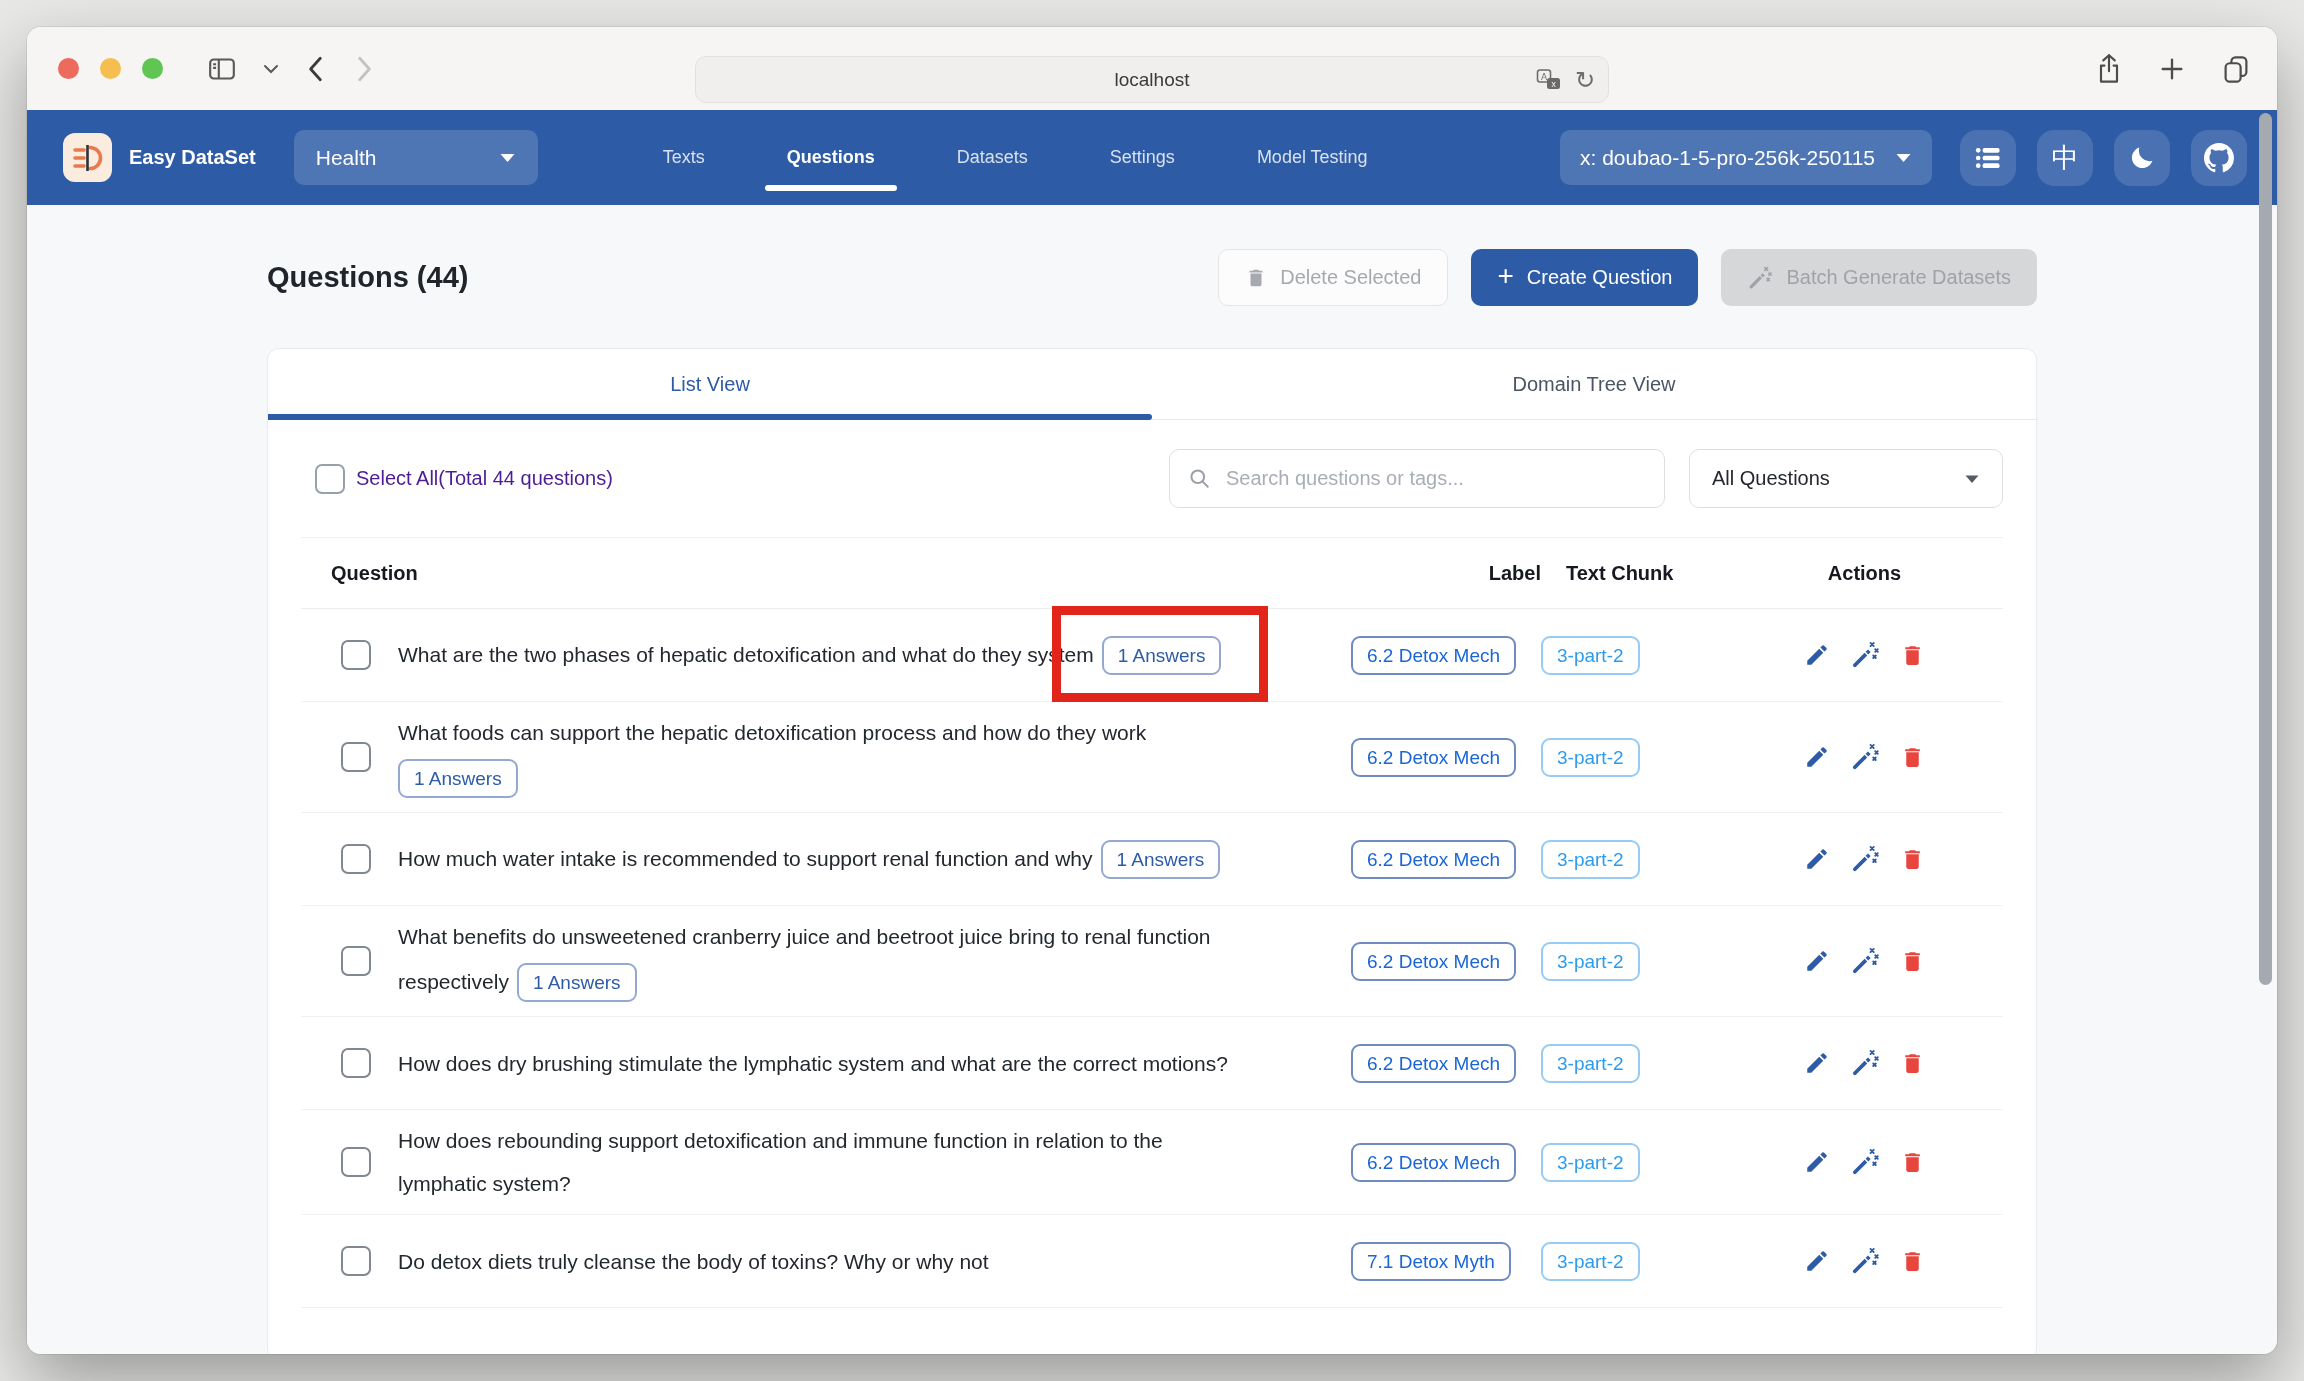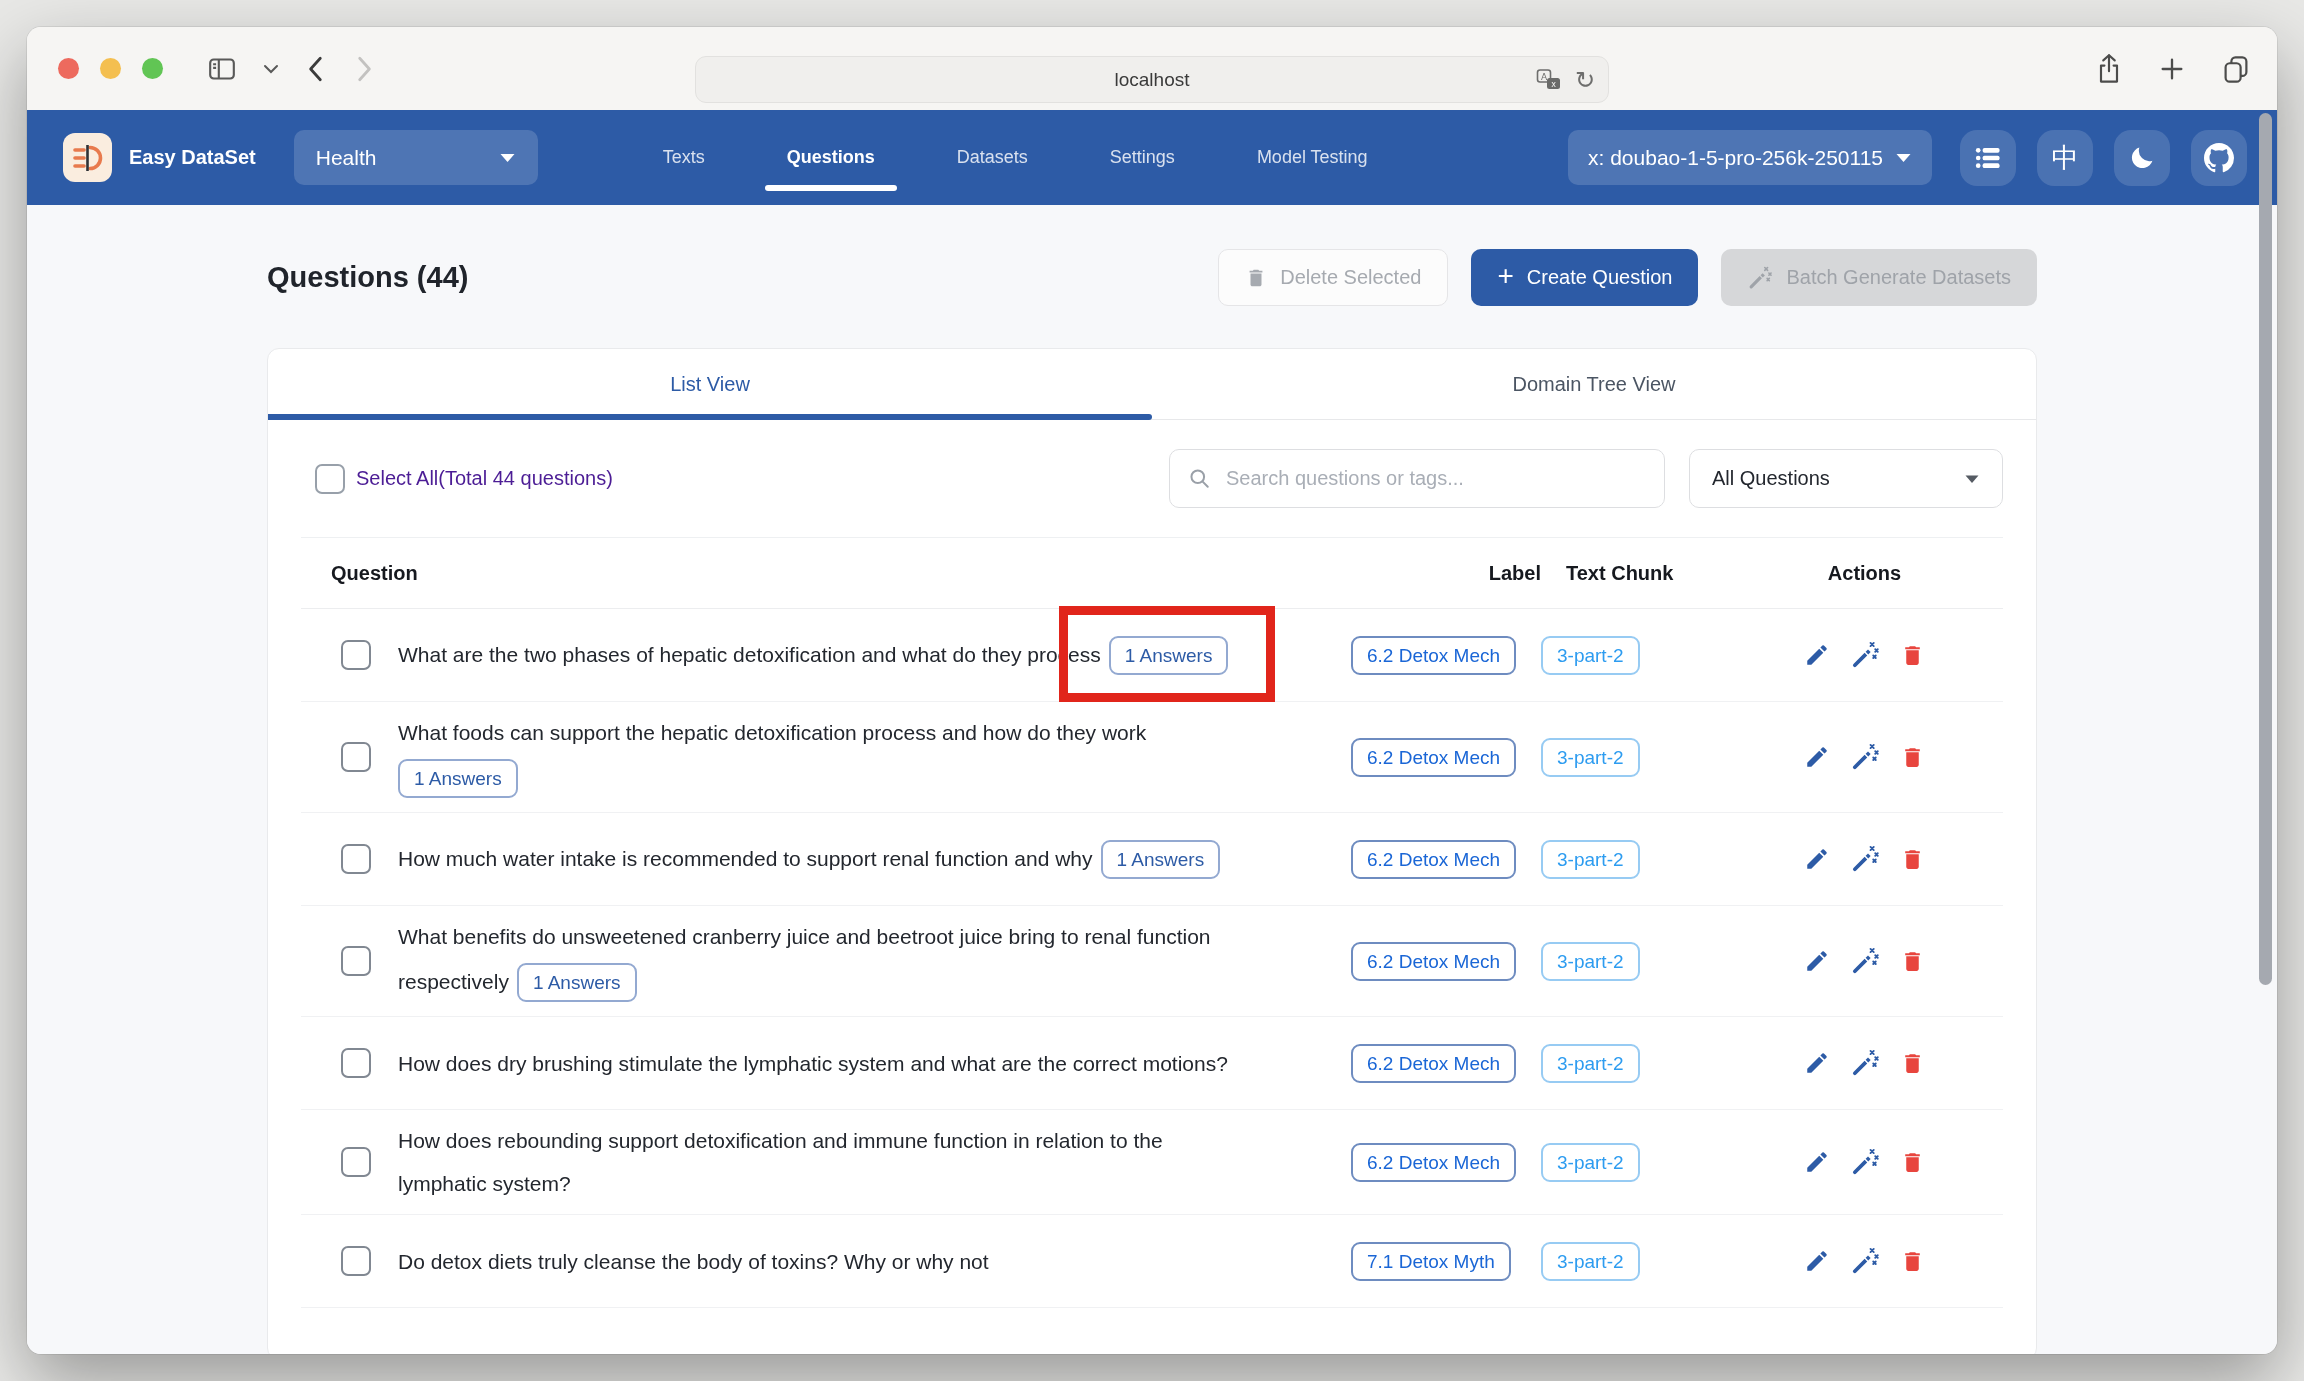--- a/index.html
+++ b/index.html
@@ -37,21 +37,21 @@
   .tb-right{position:absolute;right:26px;top:0;height:100%;display:flex;align-items:center;gap:35px;color:#4c4c4b;}
   
   .appheader{height:95px;background:#2d5ba6;display:flex;align-items:center;padding:0 30px 0 36px;}
   .logo{width:49px;height:49px;border-radius:12px;background:#faeddf;display:flex;align-items:center;justify-content:center;flex:0 0 auto;}
   .appname{color:#fff;font-size:20px;font-weight:700;margin-left:17px;white-space:nowrap;}
   .select-pill{
     height:55px;border-radius:10px;background:rgba(255,255,255,.16);
     display:flex;align-items:center;color:#fff;font-size:21px;padding:0 22px;cursor:default;
   }
   .project-pill{width:200px;margin-left:38px;justify-content:space-between;}
-  .model-pill{margin-left:auto;padding:0 20px;gap:12px;white-space:nowrap;}
+  .model-pill{margin-left:auto;padding:0 20px;gap:20px;white-space:nowrap;}
   .caret{flex:0 0 auto;}
   .nav{display:flex;align-items:center;margin-left:125px;gap:82px;}
   .nav-item{color:rgba(255,255,255,.82);font-size:18px;position:relative;white-space:nowrap;cursor:default;}
   .nav-item.active{color:#fff;font-weight:700;}
   .nav-item.active::after{
     content:"";position:absolute;left:-22px;right:-22px;bottom:-23px;height:6px;border-radius:3px;background:#fff;
   }
   .hdr-icons{display:flex;align-items:center;gap:21px;margin-left:28px;}
   .icon-pill{width:56px;height:56px;border-radius:17px;background:rgba(255,255,255,.14);display:flex;align-items:center;justify-content:center;color:#fff;}
   .lang-glyph{font-size:27px;color:#fff;font-family:"DejaVu Sans",sans-serif;}
@@ -324,21 +324,21 @@
         <div class="thead">
           <span class="col-q">Question</span>
           <span class="col-label">Label</span>
           <span class="col-chunk">Text Chunk</span>
           <span class="col-actions">Actions</span>
         </div>
 
         <div class="trow">
           <span class="checkbox rowcheck"></span>
           <div class="qcell">
-            <span class="qline">What are the two phases of hepatic detoxification and what do they process</span><span class="ann"><span class="badge badge-ans">1 Answers</span><span class="red-rect"></span></span>
+            <span class="qline">What are the two phases of hepatic detoxification and what do they system</span><span class="ann"><span class="badge badge-ans">1 Answers</span><span class="red-rect"></span></span>
           </div>
           <div class="col-label"><span class="badge badge-label">6.2 Detox Mech</span></div>
           <div class="col-chunk"><span class="badge badge-chunk">3-part-2</span></div>
           <div class="actions">
             <span class="act edit">
                 <svg width="26" height="26" viewBox="0 0 24 24" fill="currentColor">
                   <path d="M3 17.25V21h3.75L17.81 9.94l-3.75-3.75L3 17.25zM20.71 7.04c.39-.39.39-1.02 0-1.41l-2.34-2.34a.996.996 0 0 0-1.41 0l-1.83 1.83 3.75 3.75 1.83-1.83z"></path>
                 </svg>
               </span>
             <span class="act wand">

